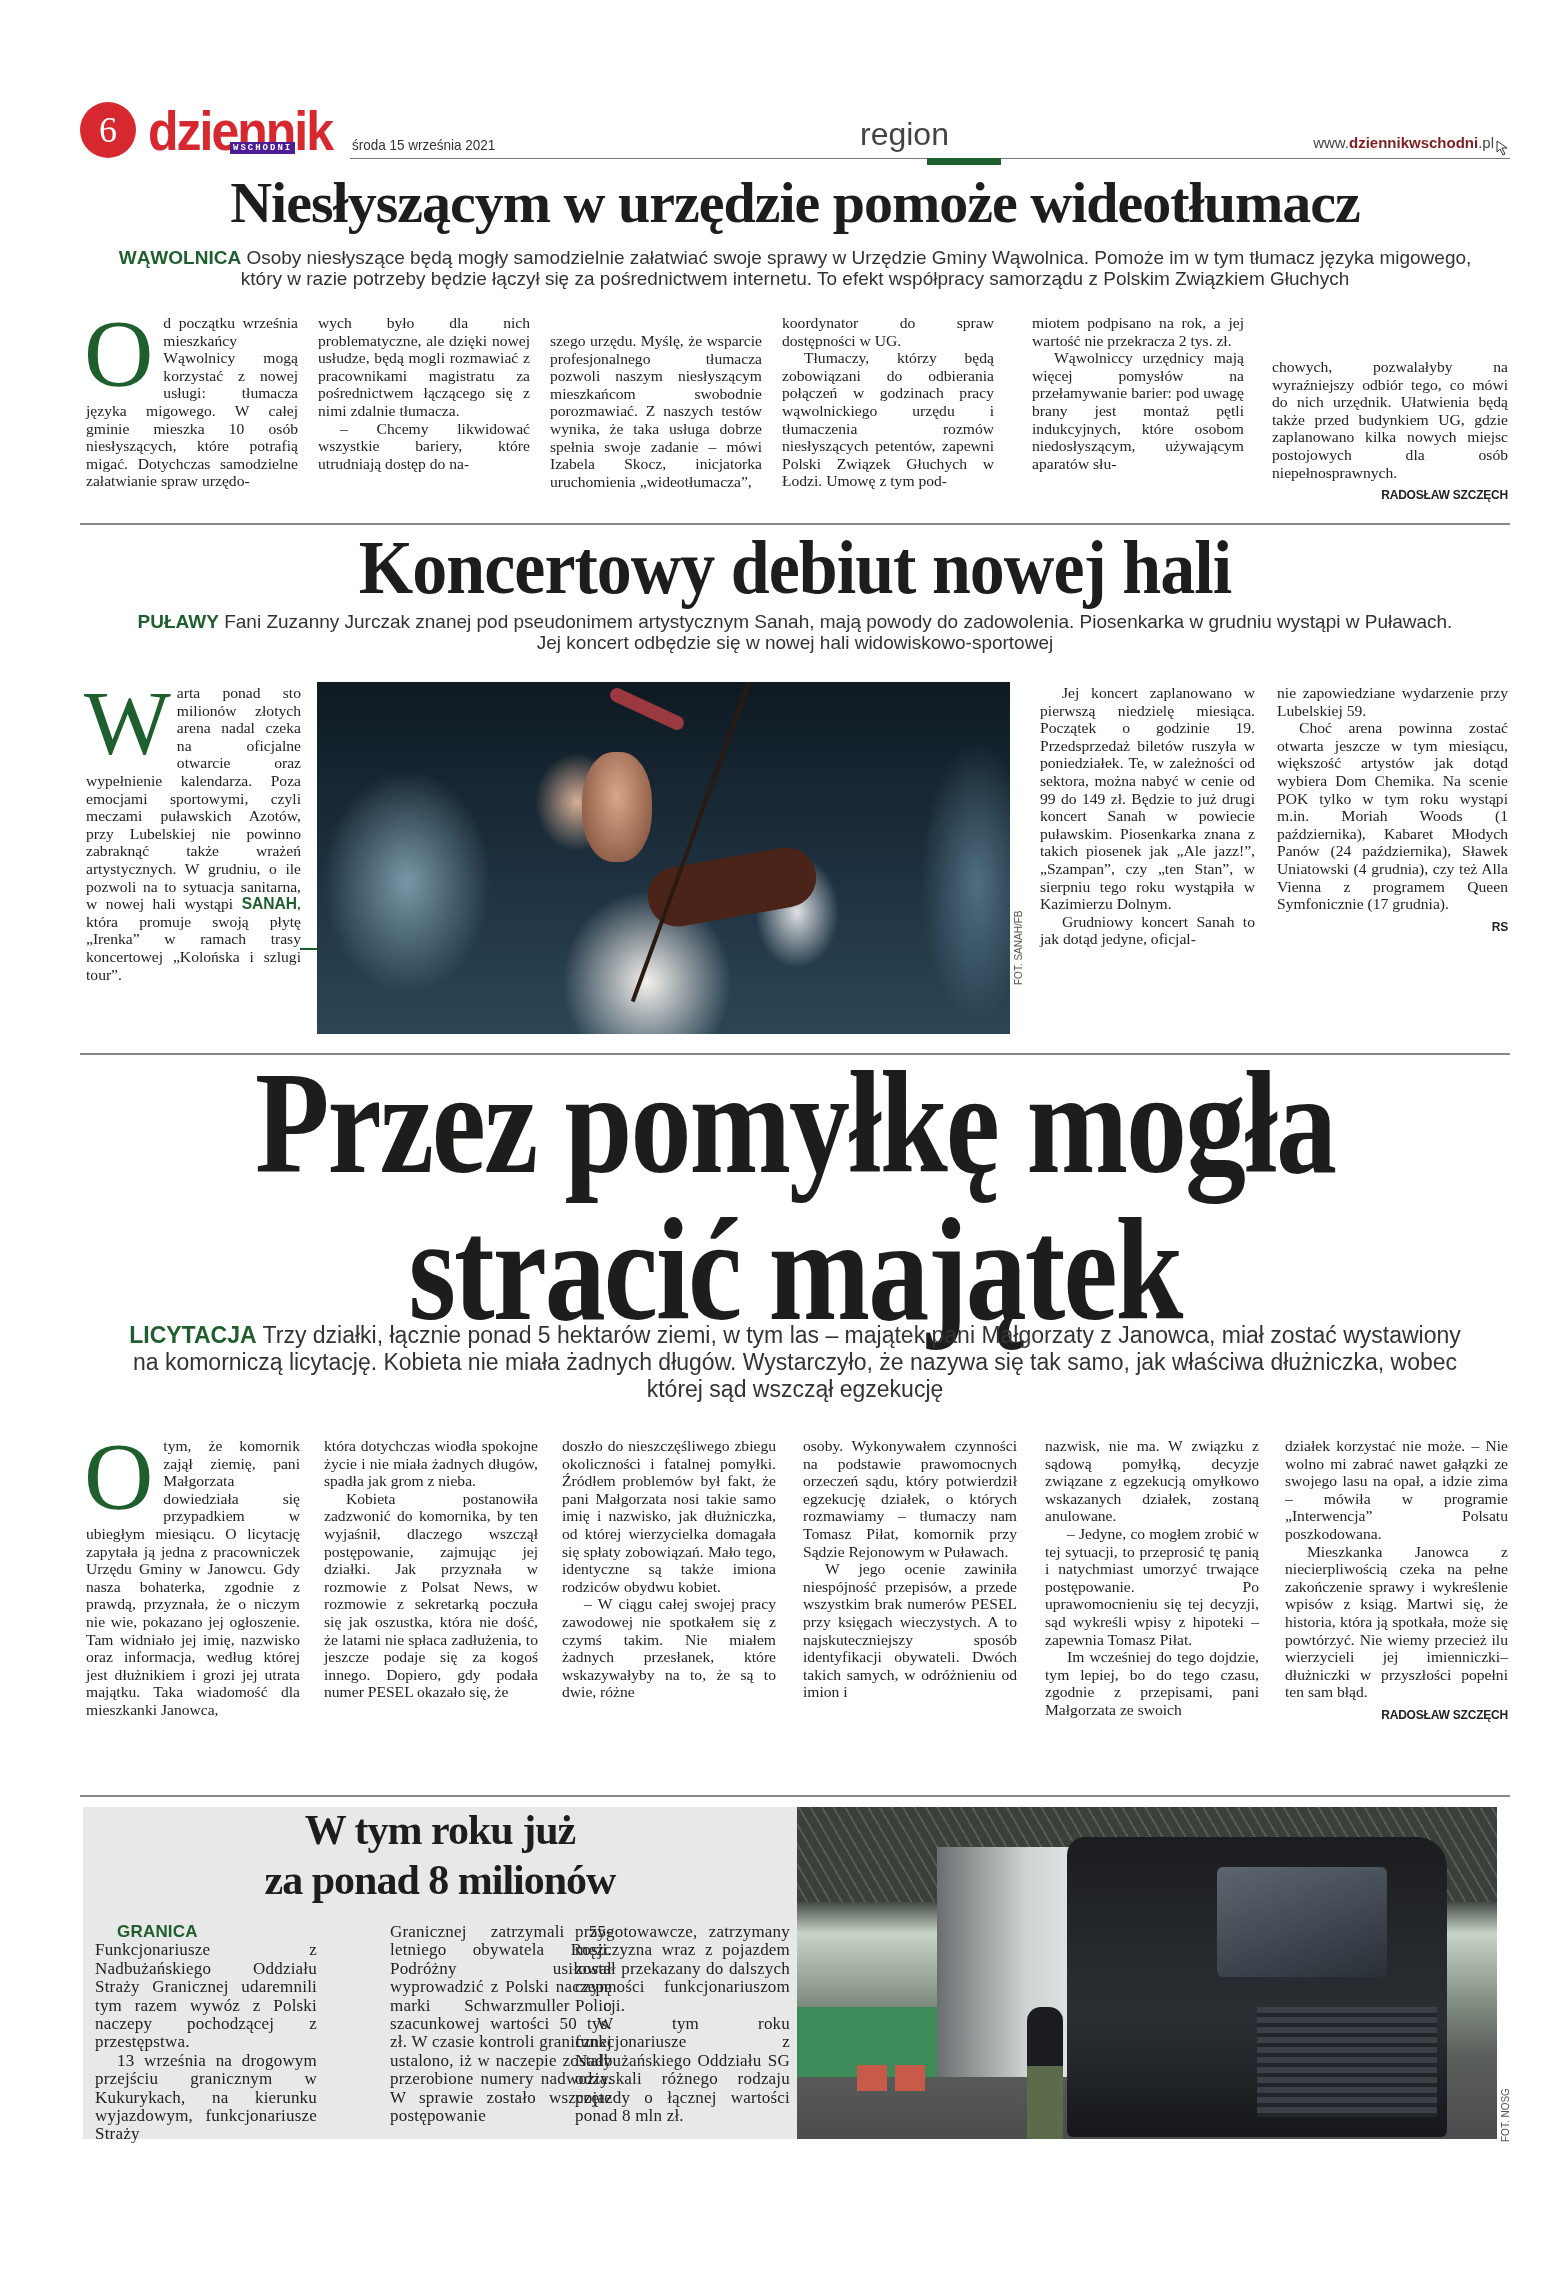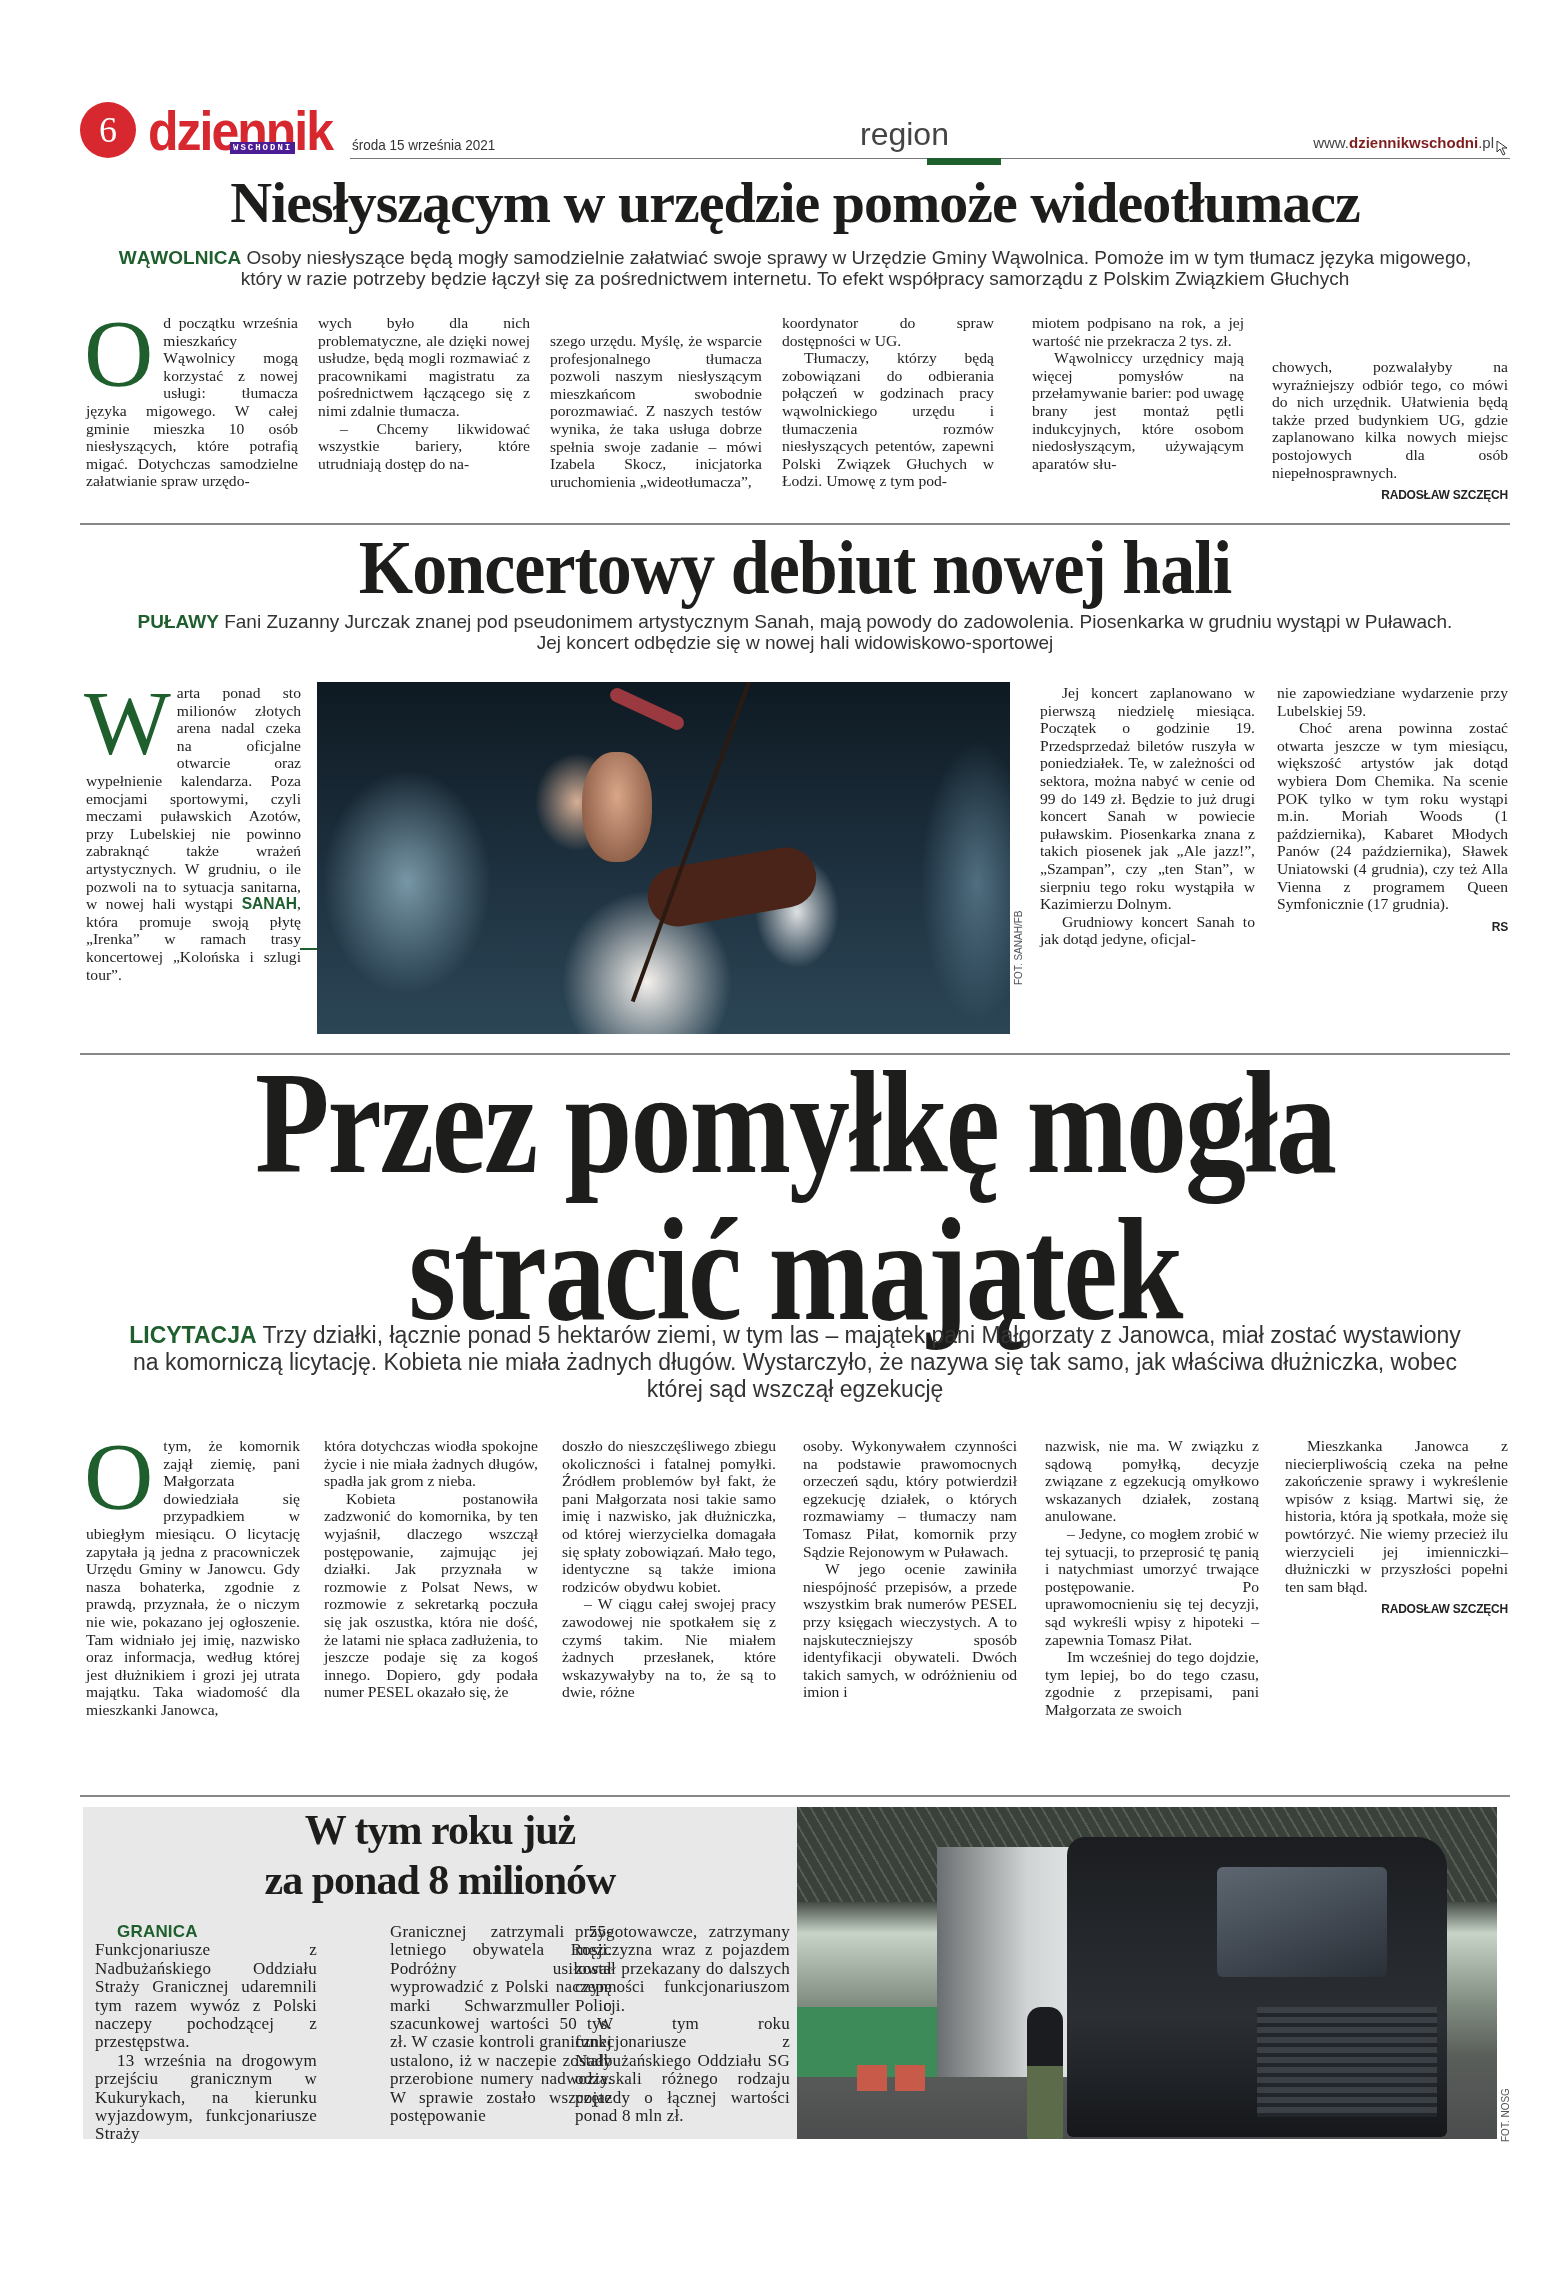--- a/index.html
+++ b/index.html
@@ -175,20 +175,21 @@
 <div class="col" style="left:803px; top:1437px; width:214px;">
   <p>osoby. Wykonywałem czynności na podstawie prawomocnych orzeczeń sądu, który potwierdził egzekucję działek, o których rozmawiamy – tłumaczy nam Tomasz Piłat, komornik przy Sądzie Rejonowym w Puławach.</p>
   <p class="indent">W jego ocenie zawiniła niespójność przepisów, a przede wszystkim brak numerów PESEL przy księgach wieczystych. A to najskuteczniejszy sposób identyfikacji obywateli. Dwóch takich samych, w odróżnieniu od imion i</p>
 </div>
 <div class="col" style="left:1045px; top:1437px; width:214px;">
   <p>nazwisk, nie ma. W związku z sądową pomyłką, decyzje związane z egzekucją omyłkowo wskazanych działek, zostaną anulowane.</p>
   <p class="indent">– Jedyne, co mogłem zrobić w tej sytuacji, to przeprosić tę panią i natychmiast umorzyć trwające postępowanie. Po uprawomocnieniu się tej decyzji, sąd wykreśli wpisy z hipoteki – zapewnia Tomasz Piłat.</p>
   <p class="indent">Im wcześniej do tego dojdzie, tym lepiej, bo do tego czasu, zgodnie z przepisami, pani Małgorzata ze swoich</p>
 </div>
 <div class="col" style="left:1285px; top:1437px; width:223px;">
+  <p>działek korzystać nie może. – Nie wolno mi zabrać nawet gałązki ze swojego lasu na opał, a idzie zima – mówiła w programie „Interwencja” Polsatu poszkodowana.</p>
   <p class="indent">Mieszkanka Janowca z niecierpliwością czeka na pełne zakończenie sprawy i wykreślenie wpisów z ksiąg. Martwi się, że historia, która ją spotkała, może się powtórzyć. Nie wiemy przecież ilu wierzycieli jej imienniczki–dłużniczki w przyszłości popełni ten sam błąd.</p>
   <div class="byline">RADOSŁAW SZCZĘCH</div>
 </div>
 
 <div class="rule" style="top:1795px;"></div>
 
 <div class="box-gray"></div>
 <div class="h4">
   <div>W tym roku już</div>
   <div>za ponad 8 milionów</div>

